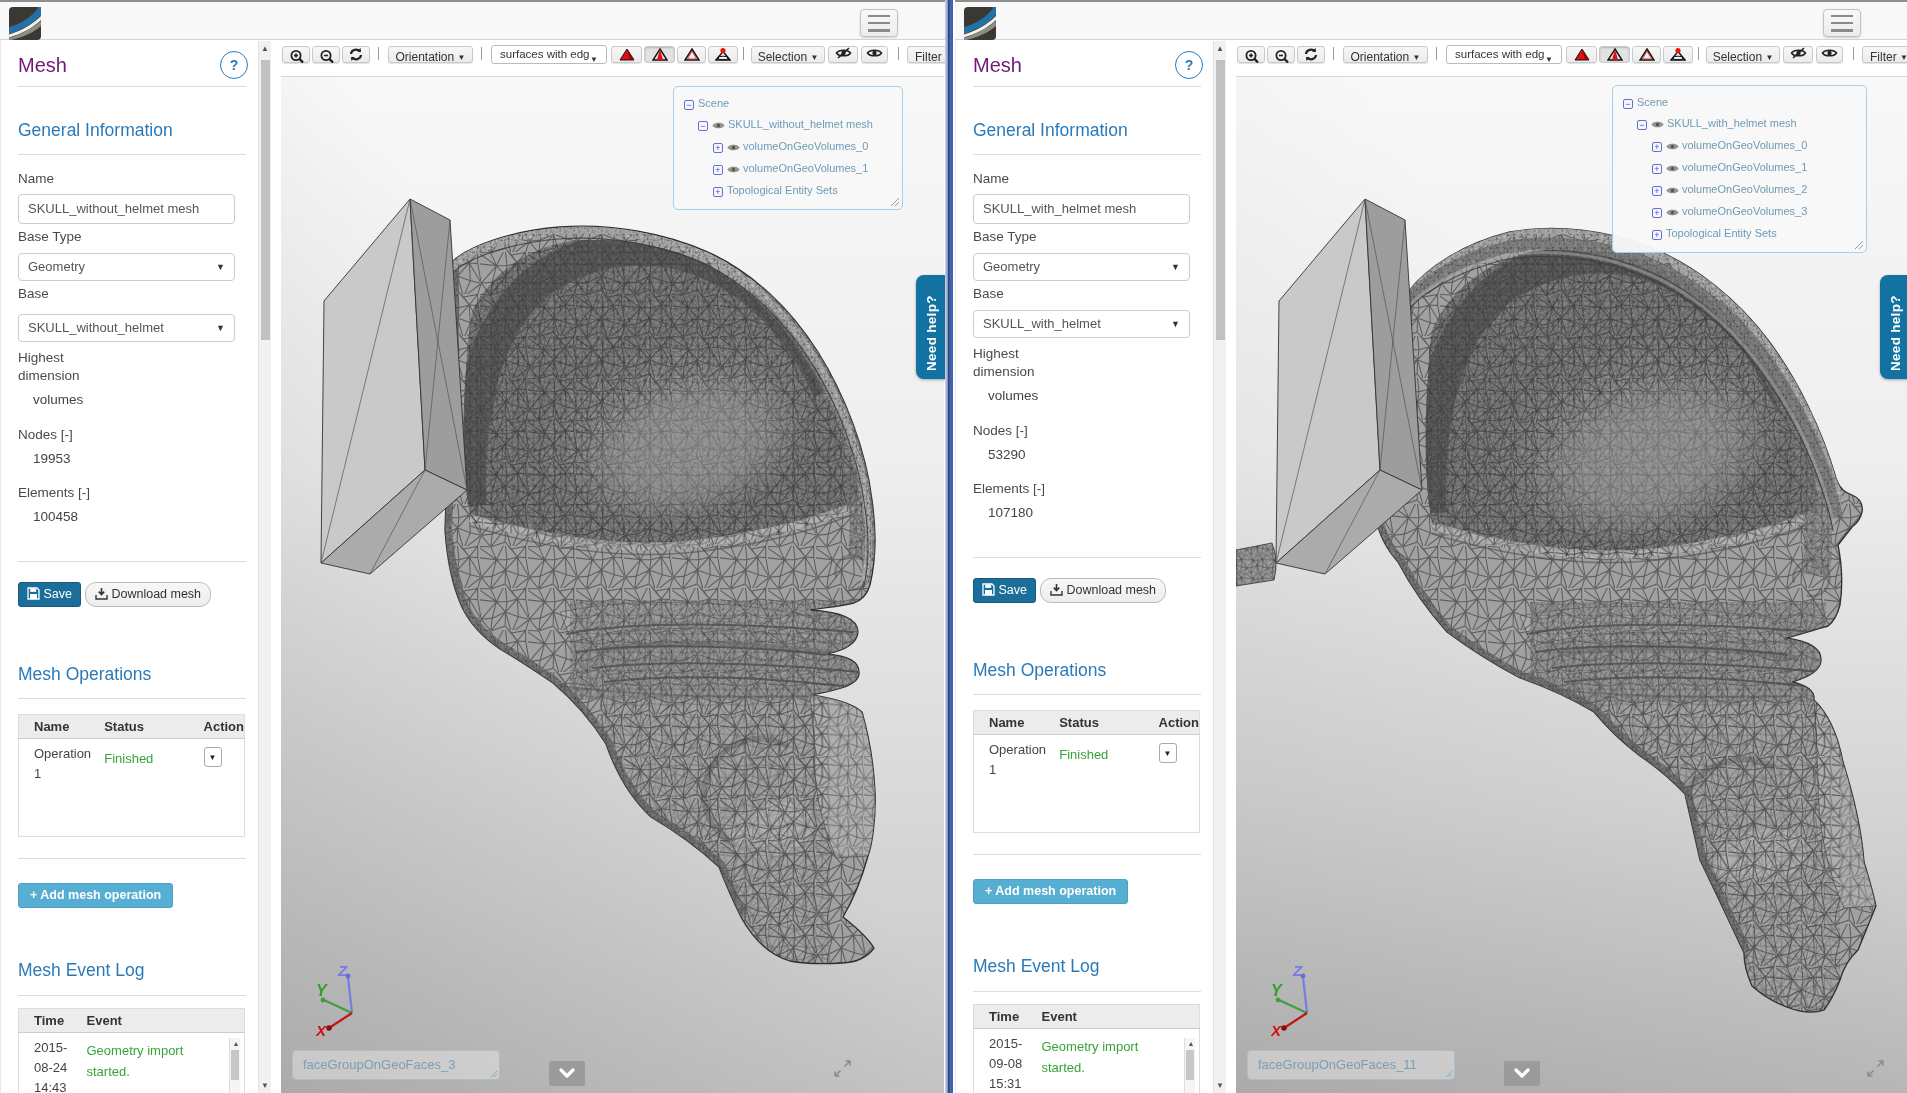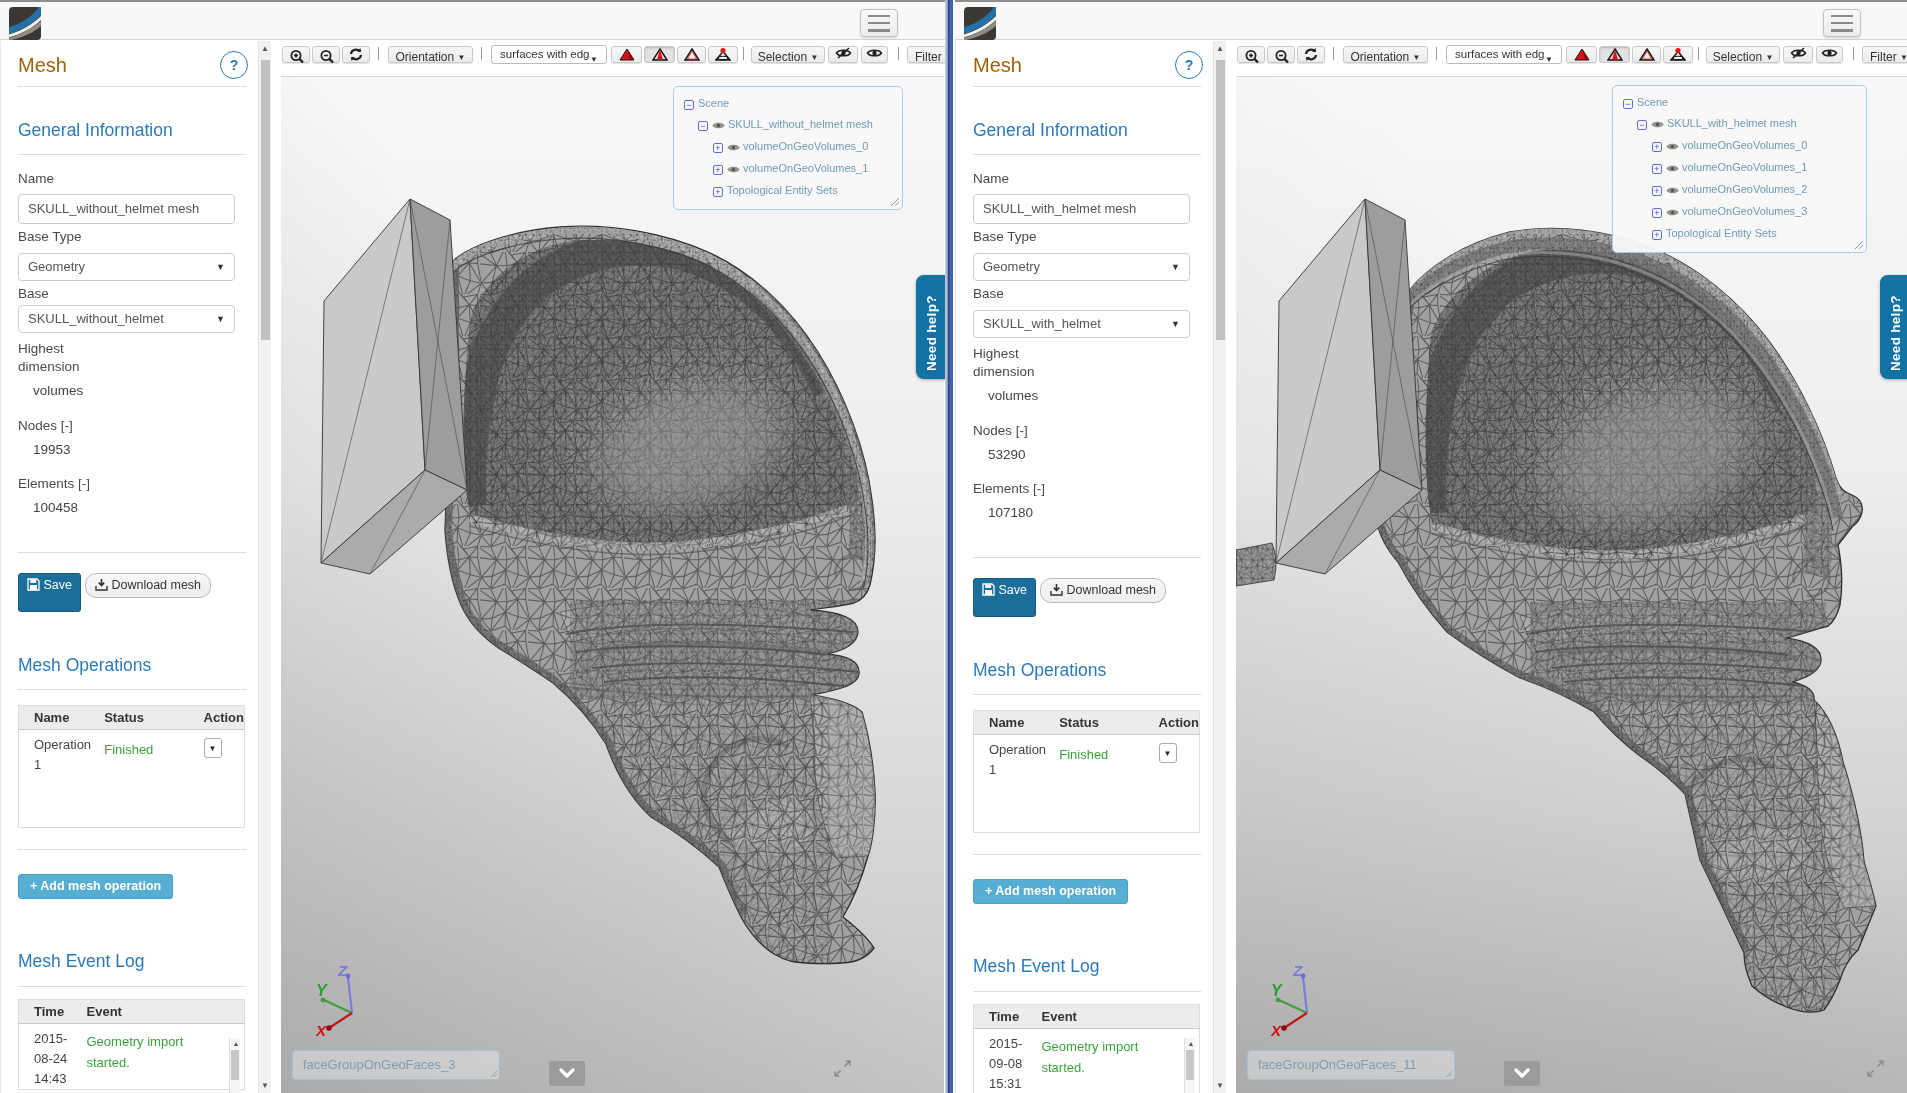--- a/index.html
+++ b/index.html
@@ -1,33 +1,33 @@
 <!DOCTYPE html>
 <html><head><meta charset="utf-8"><style>
 *{margin:0;padding:0;box-sizing:border-box}
 body{width:1907px;height:1093px;position:relative;overflow:hidden;background:#fff;
  font-family:"Liberation Sans",sans-serif;}
 .hdr{position:absolute;top:0;height:40px;background:#f8f8f8;border-top:2px solid #8e8e8e;border-bottom:1px solid #d4d4d4}
 .burger{position:absolute;top:7px;width:38px;height:28px;border:1px solid #c2c2c2;border-radius:4px;
  background:linear-gradient(#f9f9f9,#ececec);box-shadow:0 1px 2px rgba(0,0,0,.15)}
 .burger i{display:block;width:22px;height:2.6px;background:#8a8a8a;margin:4.6px auto 0}
 .sbar{position:absolute;top:41px;width:258px;height:1052px;background:#fff;border-left:1px solid #e9e9e9;padding-left:17px;overflow:hidden}
-.title{margin-top:13px;font-size:20px;color:#a16207}
+.title{margin-top:13px;font-size:20px;color:#701a75}
 .help{position:absolute;left:219px;top:10px;width:28px;height:28px;border:1.5px solid #2a7ab9;border-radius:50%;
  color:#2a7ab9;font-size:14px;font-weight:bold;text-align:center;line-height:26px}
 hr.r{border:none;border-top:1px solid #ddd;width:228px;margin-left:0}
 .sect{font-size:17.5px;color:#2a7ab9}
 .lbl{font-size:13.5px;color:#4a4a4a;margin-top:0}
 .val{font-size:13.5px;color:#444;margin-left:15px;margin-top:9px}
 .inp{width:217px;height:30px;border:1px solid #ccc;border-radius:4px;margin-top:6px;font-size:13px;color:#555;
  line-height:28px;padding-left:9px;background:#fff;position:relative}
 .sel{height:28px;line-height:26px}
 .car{position:absolute;right:9px;top:0;font-size:9px;color:#333}
 .btnp{display:inline-block;background:#1a6e99;border:1px solid #15597c;color:#fff;font-size:12.5px;
- border-radius:3px;padding:4px 8px 19px;margin-left:0}
+ border-radius:3px;padding:4px 8px 5px;margin-left:0}
 .btnd{display:inline-block;background:linear-gradient(#f8f8f8,#ededed);border:1px solid #bbb;color:#333;
  font-size:12.5px;border-radius:11px;padding:4px 9px 5px;margin-left:4px}
 .btna{display:inline-block;background:#56aed2;border:1px solid #4aa0c5;color:#fff;font-size:12.5px;
  border-radius:3px;padding:4px 11px 5px;font-weight:bold}
 .tb{border-collapse:collapse;width:227px;border:1px solid #ddd;font-size:13px;color:#444}
 .tb .th td{background:#ececec;border-bottom:1px solid #ccc;font-weight:bold;height:24px;color:#333}
 .grn{color:#39a339}
 .mini{display:inline-block;width:18px;height:20px;border:1px solid #aaa;border-radius:3px;background:#fff;
  font-size:8px;text-align:center;line-height:20px;color:#222}
 .sscr{position:absolute;top:41px;width:13px;height:1052px;background:#f1f1f1;border-left:1px solid #e2e2e2}
@@ -79,21 +79,21 @@
     <div class="title">Mesh</div>
     <div class="help">?</div>
     <hr class="r" style="margin-top:9px">
     <div class="sect" style="margin-top:33px">General Information</div>
     <hr class="r" style="margin-top:13px">
     <div class="lbl" style="margin-top:16px">Name</div>
     <div class="inp" style="margin-top:8px">SKULL_without_helmet mesh</div>
     <div class="lbl" style="margin-top:5px">Base Type</div>
     <div class="inp sel" style="margin-top:9px">Geometry<span class="car">▼</span></div>
     <div class="lbl" style="margin-top:5px">Base</div>
-    <div class="inp sel" style="margin-top:4px">SKULL_without_helmet<span class="car">▼</span></div>
+    <div class="inp sel" style="margin-top:13px">SKULL_without_helmet<span class="car">▼</span></div>
     <div class="lbl" style="margin-top:8px">Highest</div>
     <div class="lbl" style="margin-top:3px">dimension</div>
     <div class="val" style="margin-top:9px">volumes</div>
     <div class="lbl" style="margin-top:20px">Nodes [-]</div>
     <div class="val">19953</div>
     <div class="lbl" style="margin-top:19px">Elements [-]</div>
     <div class="val">100458</div>
     <hr class="r" style="margin-top:37px">
     <div style="margin-top:20px;height:25px"><span class="btnp"><svg width="13" height="13" viewBox="0 0 13 13" style="vertical-align:-2px">
           <path d="M1 1 h9 l2 2 v9 h-11 Z" fill="none" stroke="#fff" stroke-width="1.3"></path>

